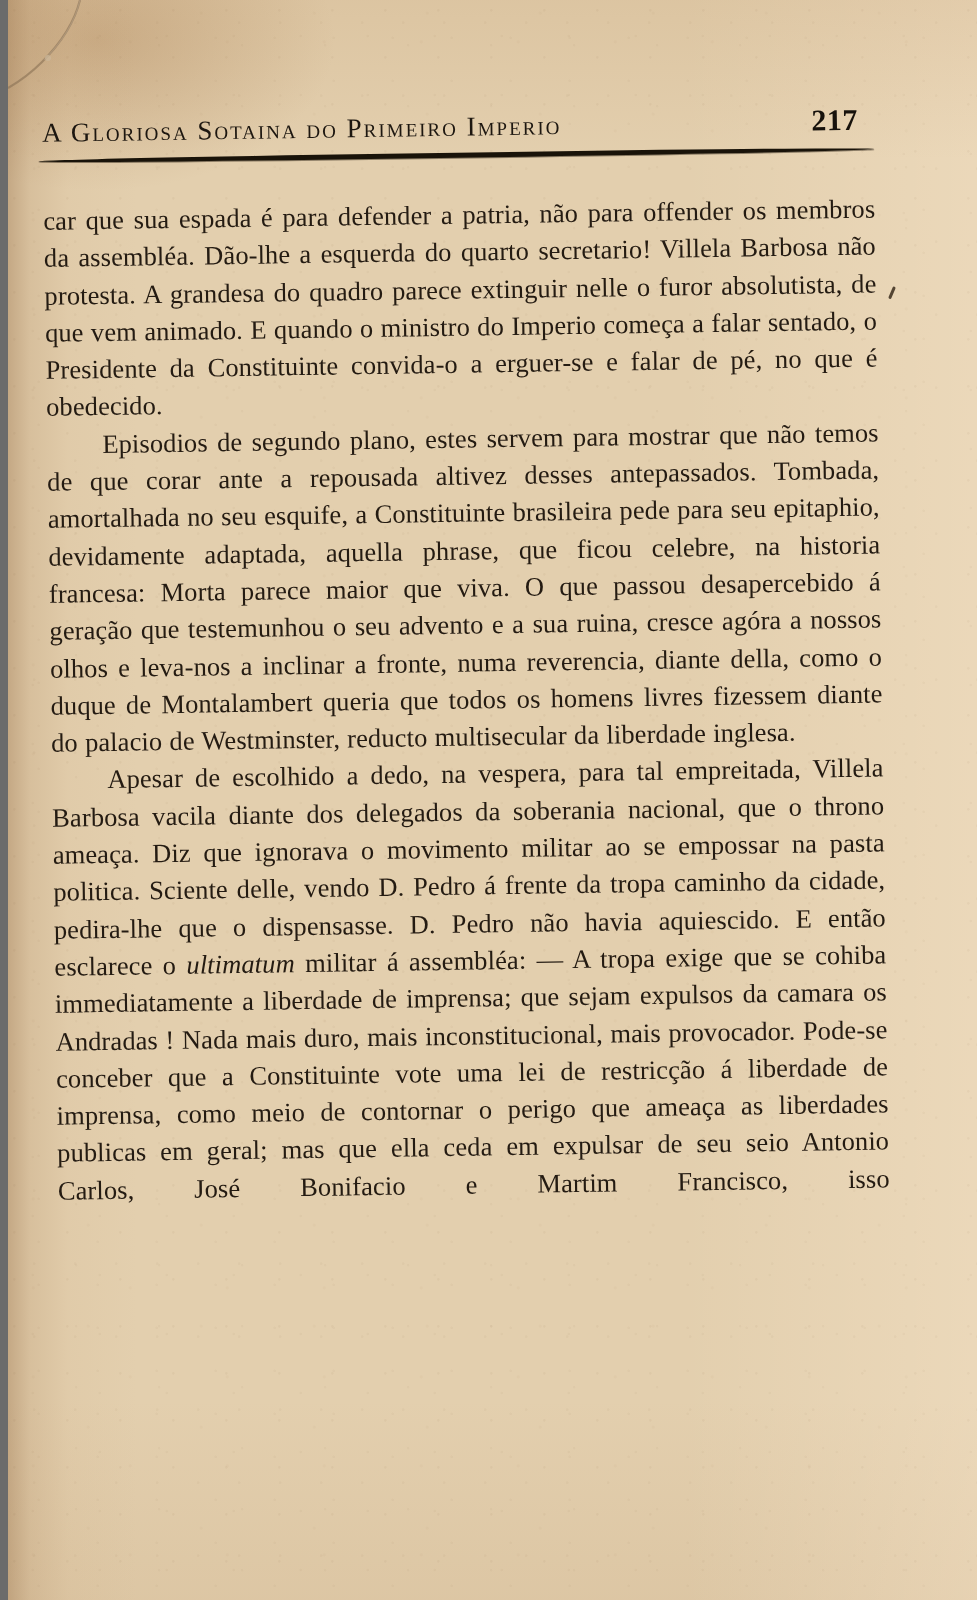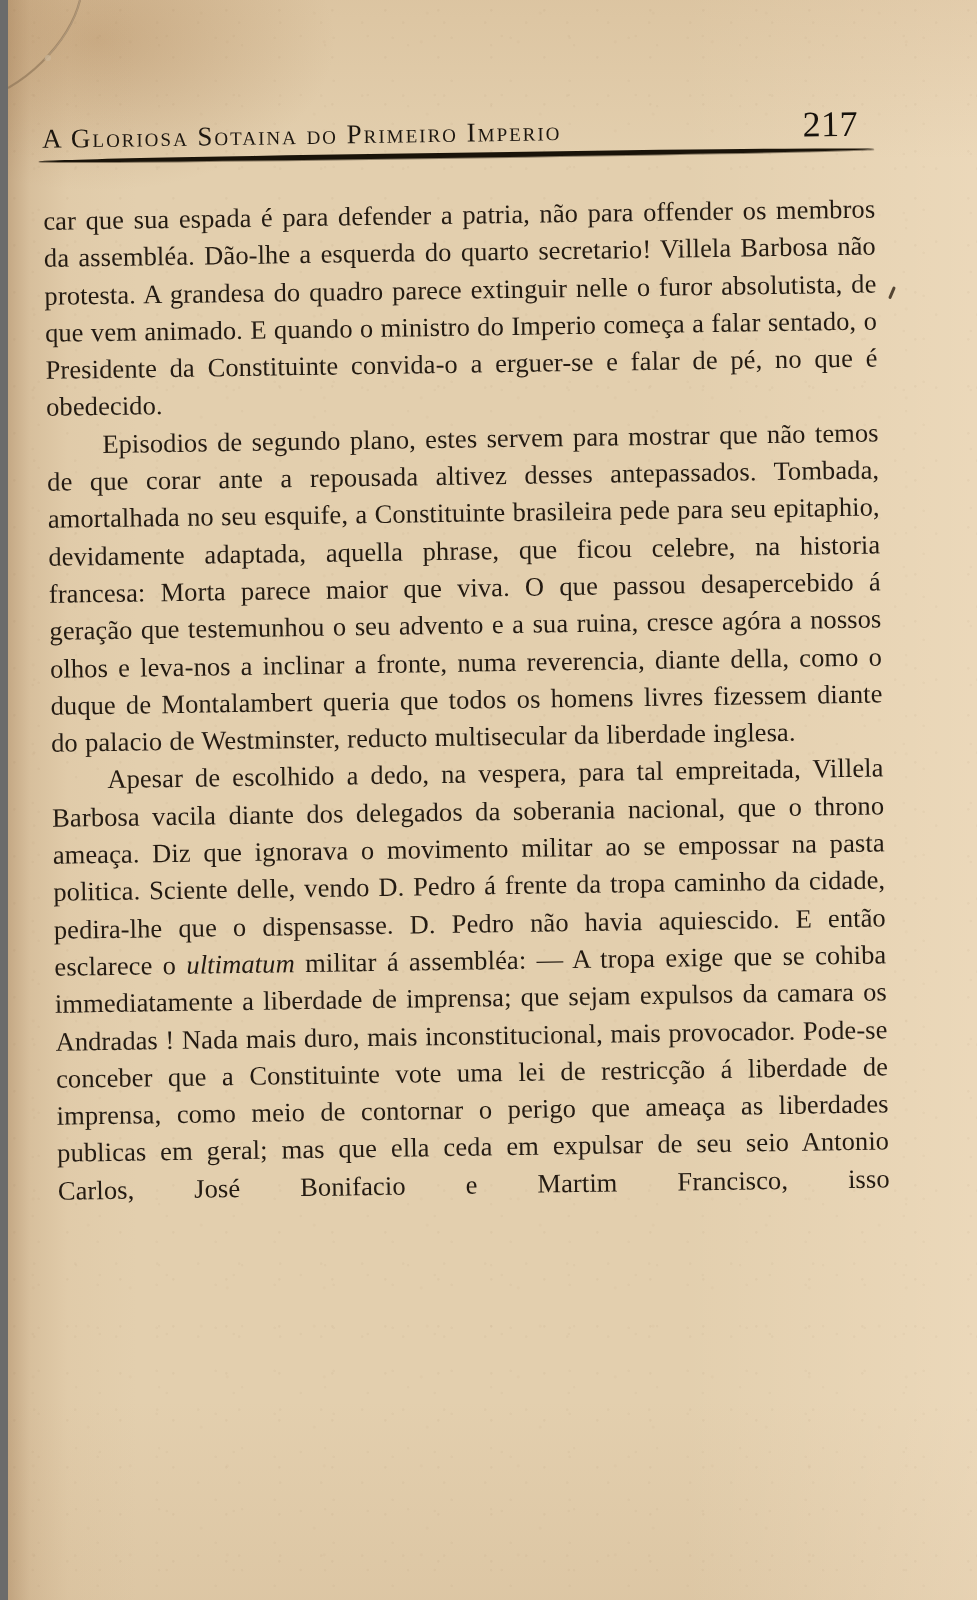--- a/index.html
+++ b/index.html
@@ -69,22 +69,22 @@
 
   .head-title {
     font-variant: small-caps;
     font-size: 27px;
     letter-spacing: 2.0px;
     color: #1d1710;
     white-space: nowrap;
   }
 
   .head-folio {
-    font-size: 36px;
-    font-weight: normal;
+    font-size: 30px;
+    font-weight: bold;
     letter-spacing: .5px;
     color: #17120c;
     padding-right: 16px;
   }
 
   #headrule {
     position: absolute;
     left: 40px;
     top: 152px;
     width: 836px;

